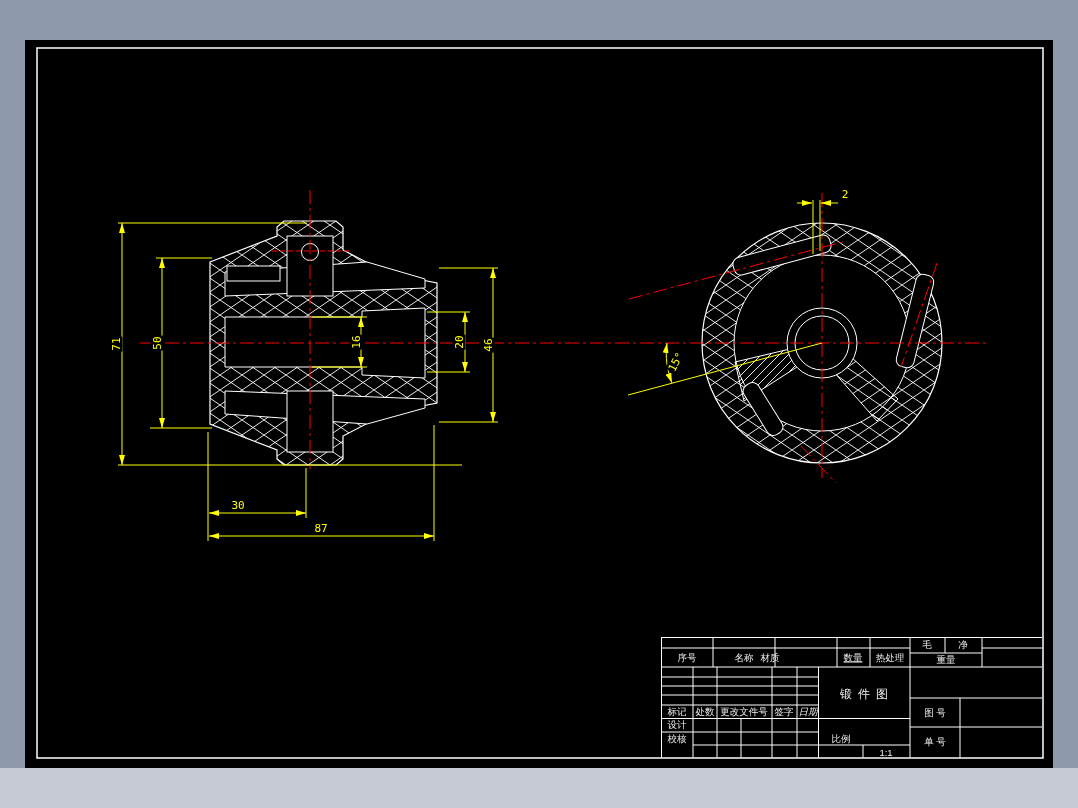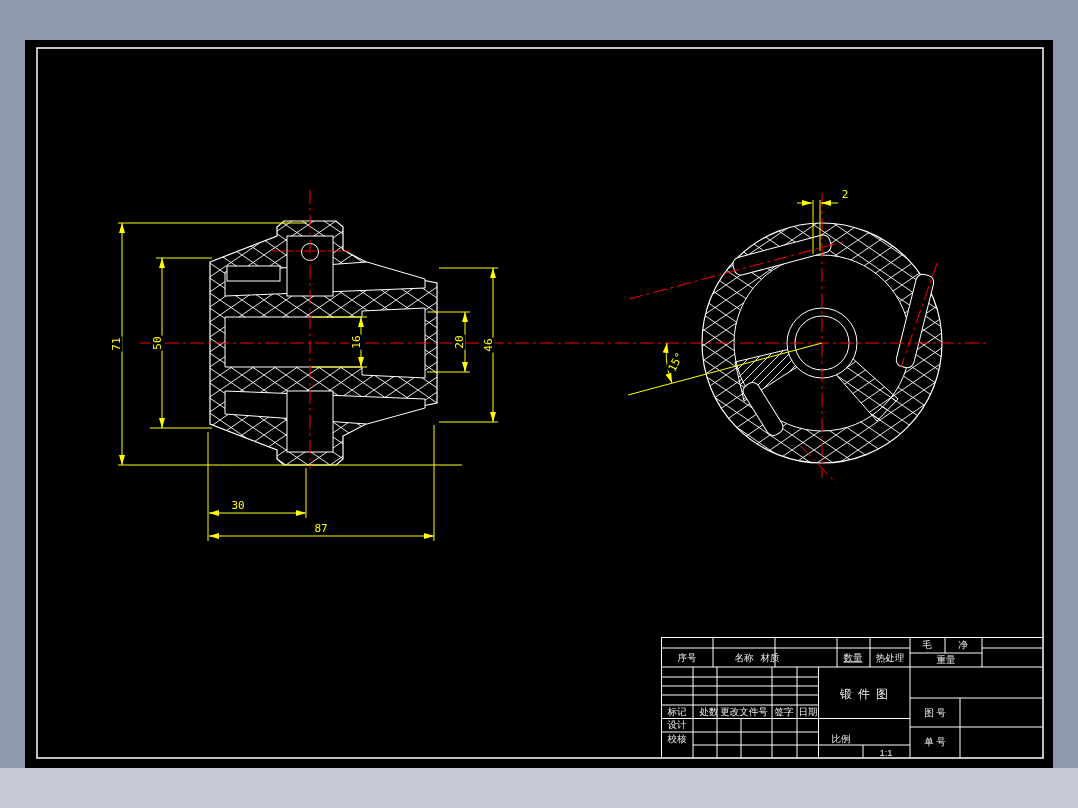--- a/index.html
+++ b/index.html
@@ -162,24 +162,24 @@
 
   <div class="txt tbl" style="left:687px;top:658px;">序号</div>
   <div class="txt tbl" style="left:744px;top:658px;">名称</div>
   <div class="txt tbl" style="left:770px;top:658px;">材质</div>
   <div class="txt tbl" style="left:853px;top:658px;text-decoration:underline;">数量</div>
   <div class="txt tbl" style="left:890px;top:658px;">热处理</div>
   <div class="txt tbl" style="left:927px;top:645px;">毛</div>
   <div class="txt tbl" style="left:963px;top:645px;">净</div>
   <div class="txt tbl" style="left:946px;top:660px;">重量</div>
   <div class="txt tbl" style="left:677px;top:712px;">标记</div>
-  <div class="txt tbl" style="left:705px;top:712px;padding-left:8px;">处数</div>
+  <div class="txt tbl" style="left:705px;top:712px;">处数</div>
   <div class="txt tbl" style="left:744px;top:712px;">更改文件号</div>
   <div class="txt tbl" style="left:784px;top:712px;">签字</div>
-  <div class="txt tbl" style="left:808px;top:712px;">日期</div>
+  <div class="txt tbl" style="left:808px;top:712px;font-style:italic;">日期</div>
   <div class="txt tbl" style="left:677px;top:725px;">设计</div>
   <div class="txt tbl" style="left:677px;top:739px;">校核</div>
   <div class="txt tbl big" style="left:867px;top:694px;">锻件图</div>
   <div class="txt tbl" style="left:841px;top:739px;">比例</div>
   <div class="txt tbl" style="left:886px;top:752px;">1:1</div>
   <div class="txt tbl" style="left:935px;top:713px;">图 号</div>
   <div class="txt tbl" style="left:935px;top:742px;">单 号</div>
 
   <div class="bottombar"></div>
 </div>

